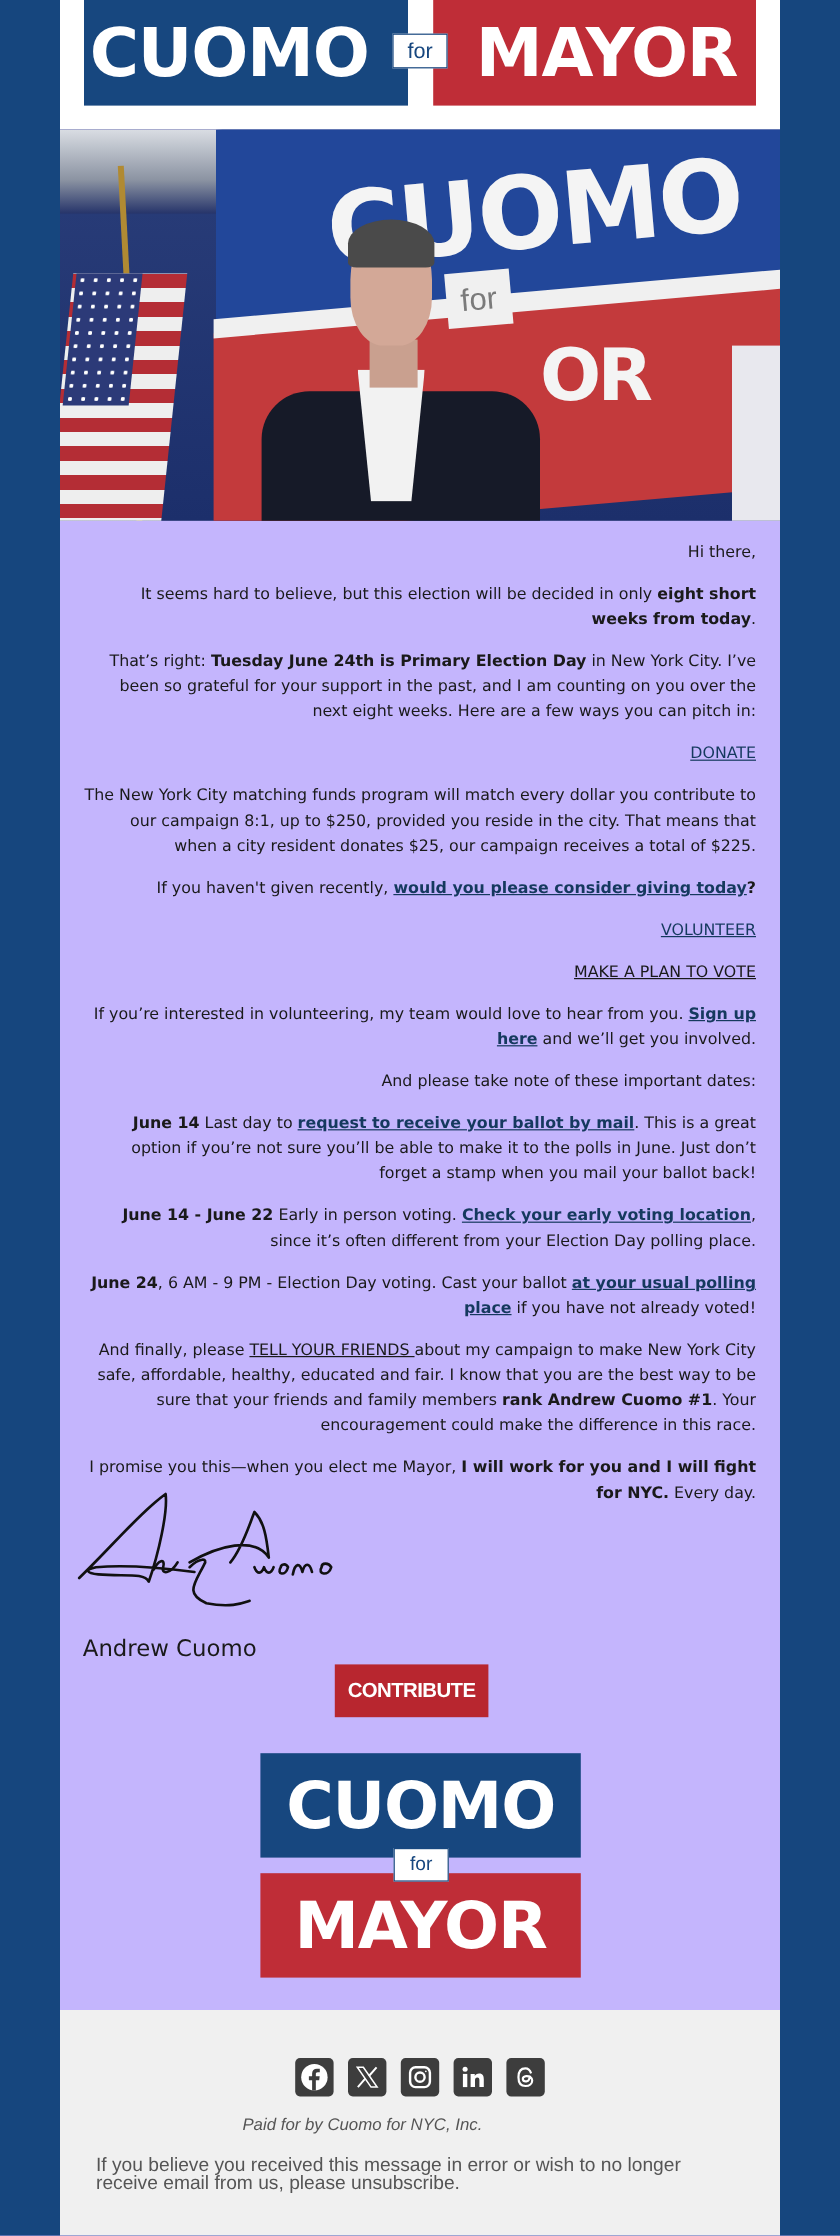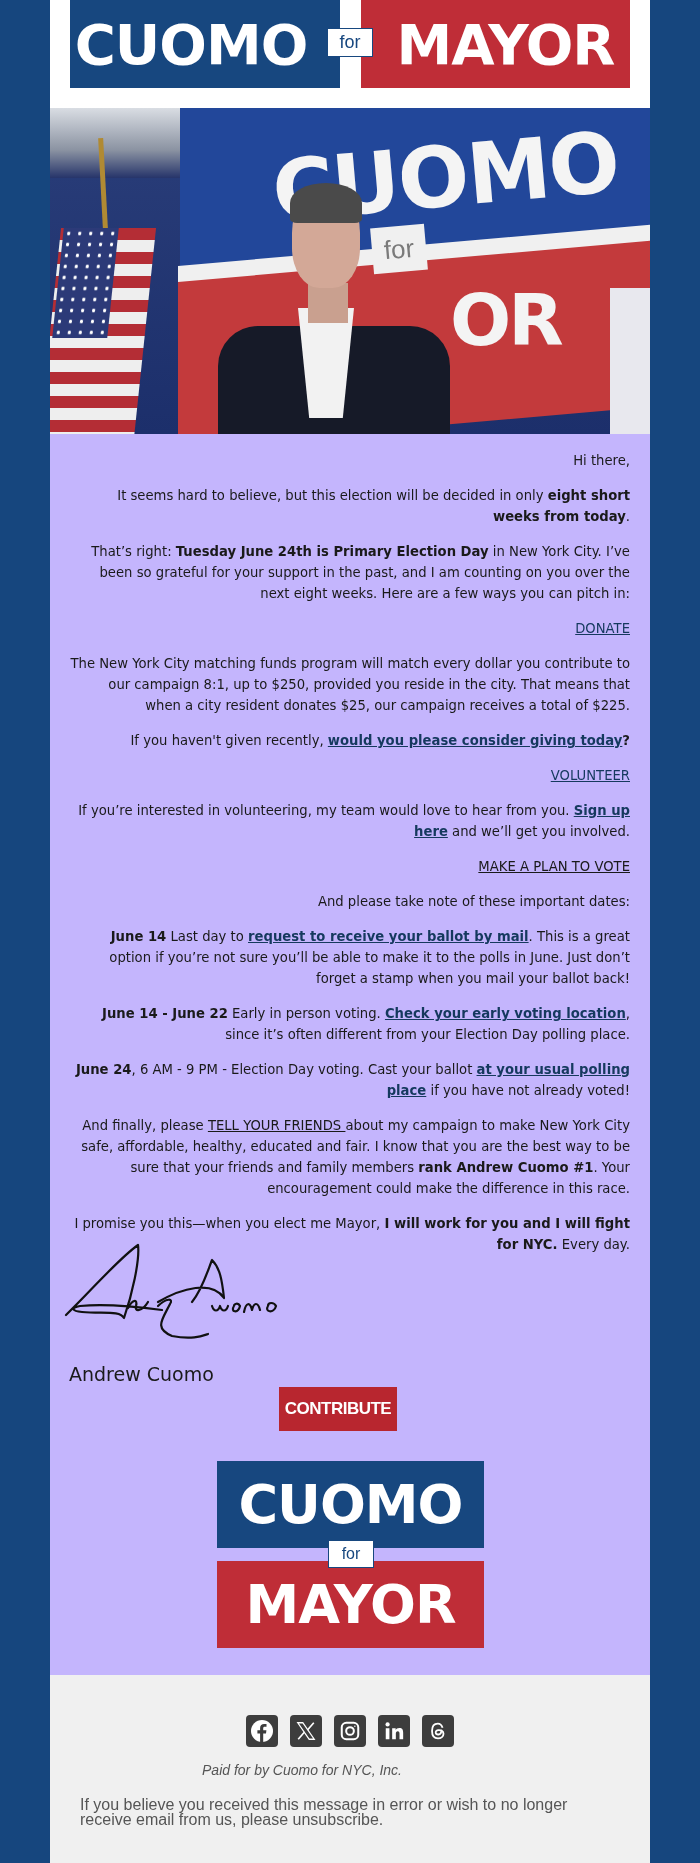--- a/index.html
+++ b/index.html
@@ -81,21 +81,21 @@
     letter-spacing: -2px;
   }
   .hero .for-box {
     position: absolute; left: 322px; top: 118px; width: 54px; height: 46px;
     background: #f0f0f0; color: #7b7b7b; font-size: 26px;
     display: flex; align-items: center; justify-content: center;
     transform: rotate(-5deg);
   }
   .hero .or-txt {
     position: absolute; left: 400px; top: 170px;
-    color: #f4f4f4; font-weight: 700; font-size: 72px;
+    color: #f4f4f4; font-weight: 700; font-size: 60px;
     font-family: "DejaVu Sans", sans-serif;
     letter-spacing: -3px;
   }
   .hero .flag {
     position: absolute; left: 0; top: 120px; width: 95px; height: 210px;
     background: repeating-linear-gradient(180deg, #b42d35 0 12px, #eee 12px 24px);
     transform: skewX(-6deg);
   }
   .hero .flag-canton {
     position: absolute; left: 8px; top: 120px; width: 55px; height: 110px;
@@ -151,21 +151,21 @@
   
   .signature {
     position: absolute; left: 12px; top: 1240px; width: 220px; height: 100px;
   }
   .signer {
     position: absolute; left: 19px; top: 1363px;
     font-family: "DejaVu Sans", sans-serif;
     font-size: 19px; color: #1a1a1a;
   }
   .contribute {
-    position: absolute; left: 229px; top: 1387px; width: 118px; height: 44px;
+    position: absolute; left: 229px; top: 1387px; width: 128px; height: 44px;
     background: #B8262F; color: #fff; font-weight: 700; font-size: 17px;
     display: flex; align-items: center; justify-content: center;
     letter-spacing: -0.5px;
     cursor: pointer;
   }
   
   .flogo-blue {
     position: absolute; left: 167px; top: 1461px; width: 267px; height: 87px;
     background: #17477F; color: #fff; font-weight: 700; font-size: 54px;
     font-family: "DejaVu Sans", sans-serif;
@@ -264,25 +264,25 @@
 
     <p>
       <span>If you haven't given recently, </span><a class="lnk">would you please consider giving today</a><b>?</b>
     </p>
 
     <p>
       <a class="sec">VOLUNTEER</a>
     </p>
 
     <p>
+      <a class="blk">MAKE A PLAN TO VOTE</a>
+    </p>
+
+    <p>
       <span>If you’re interested in volunteering, my team would love to hear from you. </span><a class="lnk">Sign up here</a><span> and we’ll get you involved.</span>
-    </p>
-
-    <p>
-      <a class="blk">MAKE A PLAN TO VOTE</a>
     </p>
 
     <p>And please take note of these important dates:</p>
 
     <p>
       <b>June 14</b><span> Last day to </span><a class="lnk">request to receive your ballot by mail</a><span>. This is a great option if you’re not sure you’ll be able to make it to the polls in June. Just don’t forget a stamp when you mail your ballot back!</span>
     </p>
 
     <p>
       <b>June 14 - June 22</b><span> Early in person voting. </span><a class="lnk">Check your early voting location</a><span>, since it’s often different from your Election Day polling place.</span>

